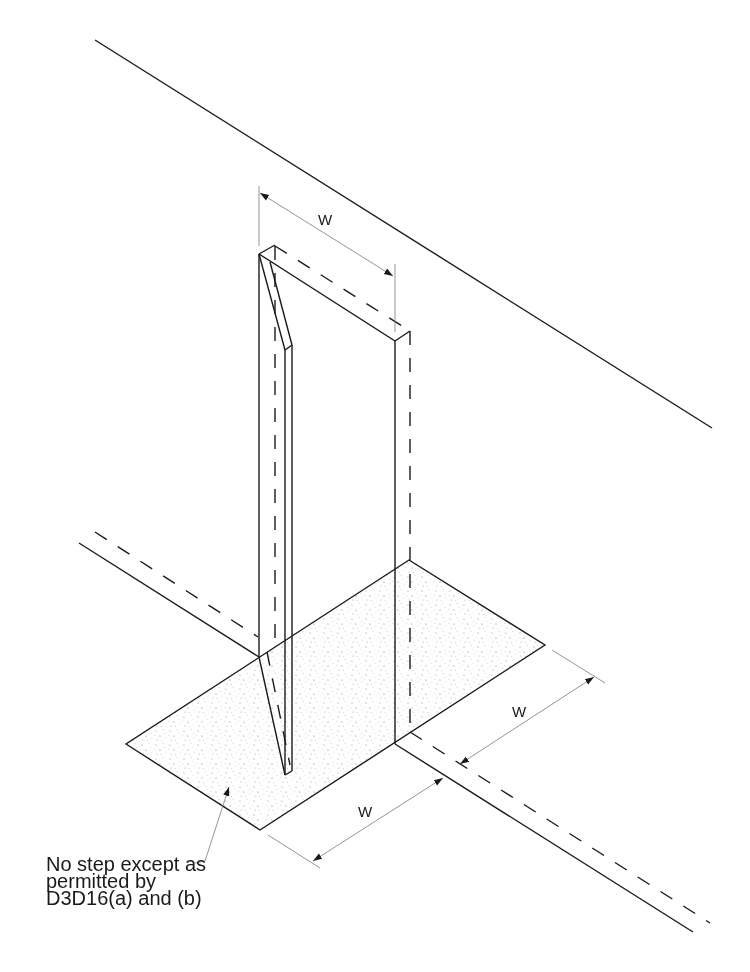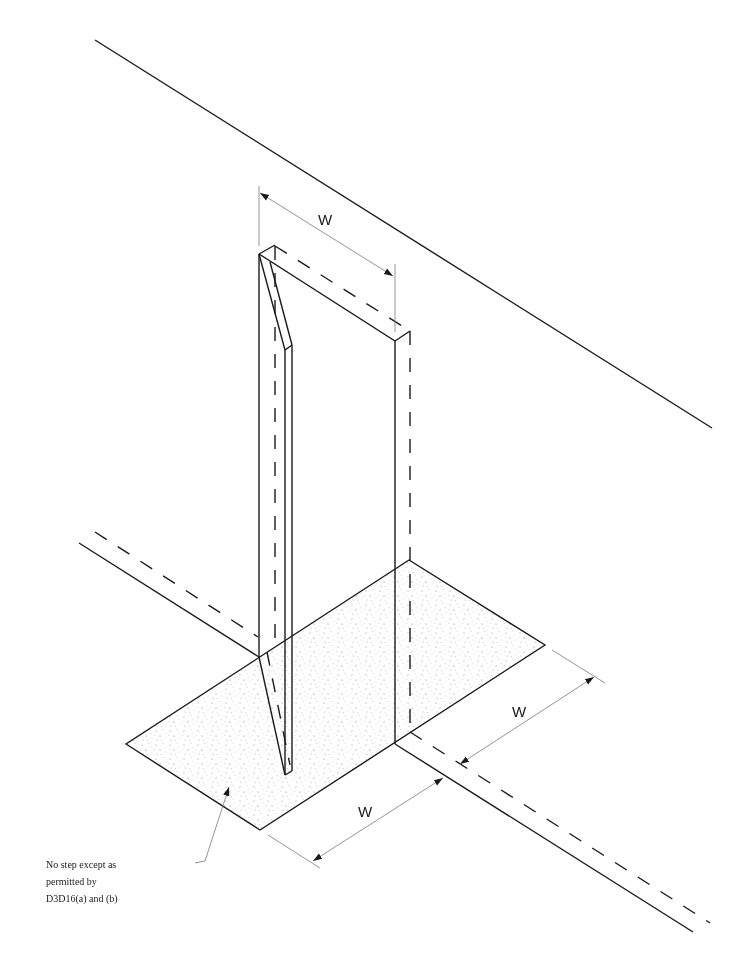--- a/index.html
+++ b/index.html
@@ -3,21 +3,21 @@
 <meta charset="utf-8">
 <style>
   html, body { margin: 0; padding: 0; background: #ffffff; }
   body { width: 750px; height: 972px; position: relative; overflow: hidden; }
   #canvas { position: absolute; left: 0; top: 0; width: 750px; height: 972px; }
   .ln { stroke: #1a1a1a; stroke-width: 1.4; fill: none; stroke-linecap: butt; }
   .dash { stroke: #1a1a1a; stroke-width: 1.4; fill: none; stroke-dasharray: 14 13; }
   .dim { stroke: #7a7a7a; stroke-width: 0.8; fill: none; }
   .floor { fill: url(#stipple); stroke: #1a1a1a; stroke-width: 1.4; }
   .lbl { font-family: "Liberation Sans", sans-serif; font-size: 15px; fill: #1a1a1a; }
-  .note { position: absolute; left: 46px; top: 856px; font-family: Liberation Serif, serif; font-size: 10px; line-height: 17px; color: #1a1a1a; }
+  .note { position: absolute; left: 46px; top: 856px; font-family: Liberation Sans, sans-serif; font-size: 20px; line-height: 17px; color: #1a1a1a; }
   .note div { white-space: nowrap; }
 </style>
 </head>
 <body>
 
 <svg id="canvas" viewBox="0 0 750 972" xmlns="http://www.w3.org/2000/svg">
   <defs>
     <pattern id="stipple" width="14" height="14" patternUnits="userSpaceOnUse">
       <rect width="14" height="14" fill="#ffffff"></rect>
       <circle cx="2" cy="3" r="0.55" fill="#8c8c8c"></circle>

